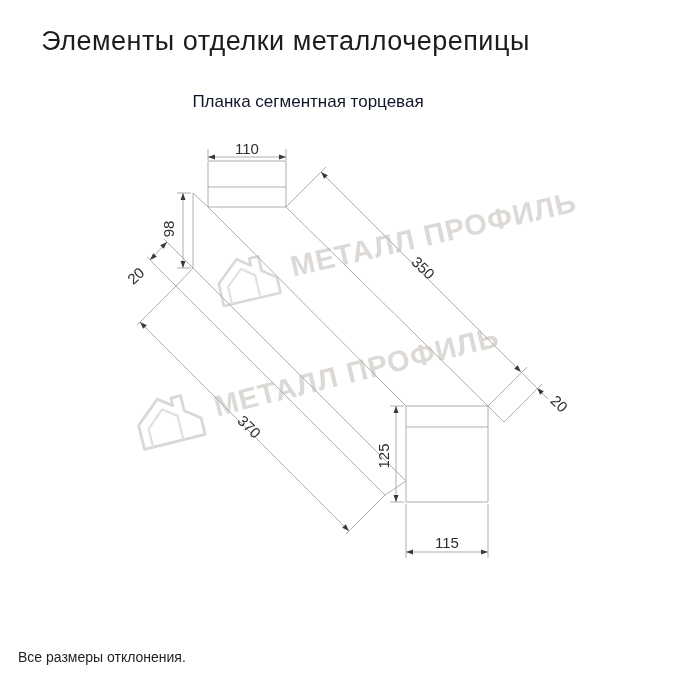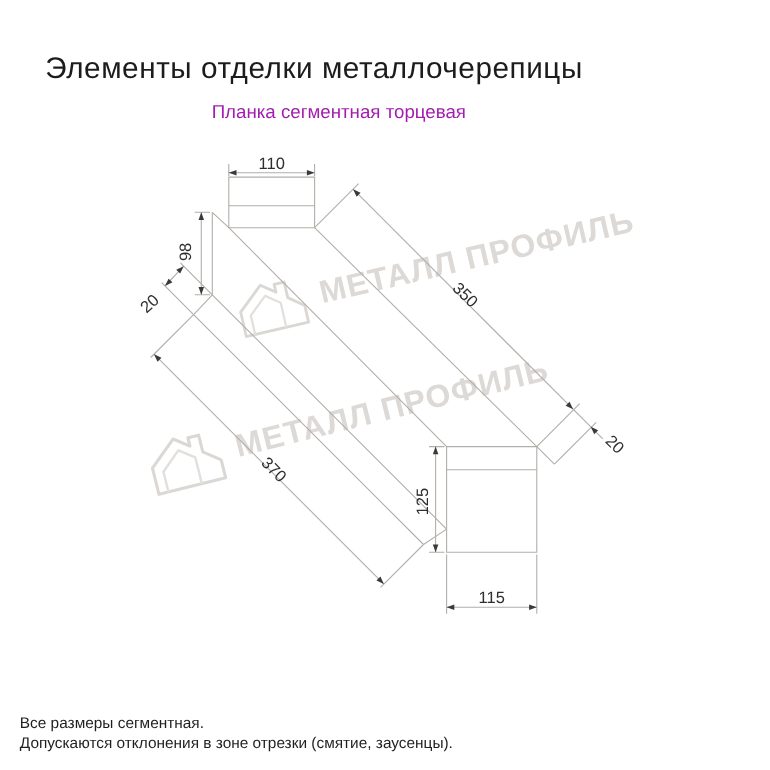--- a/index.html
+++ b/index.html
@@ -8,27 +8,26 @@
     width:700px;height:700px;
     background:#ffffff;
     overflow:hidden;
     font-family:"Liberation Sans", sans-serif;
   }
   .title{
     position:absolute;left:0;top:26px;width:571px;
     text-align:center;
     font-size:27px;font-weight:400;color:#1c1c1c;
     letter-spacing:0.5px;
-    margin-top:21px;
   }
   .subtitle{
     position:absolute;left:0;top:92px;width:616px;
     text-align:center;
     font-size:17px;line-height:19px;font-weight:400;
-    color:#a21caf;
+    color:#0f172a;
   }
   .notes{
     position:absolute;left:18px;top:648px;
     font-size:14px;line-height:18px;color:#1f1f1f;
   }
   .watermark{
     position:absolute;
     display:flex;align-items:center;gap:10px;
     transform-origin:left center;
     pointer-events:none;
@@ -153,17 +152,16 @@
       <text class="dim-text" transform="rotate(-42 136 276)" x="136" y="281">20</text>
       <text class="dim-text" transform="rotate(44 423 268)" x="423" y="273">350</text>
       <text class="dim-text" transform="rotate(44 559 404)" x="559" y="409">20</text>
       <text class="dim-text" transform="rotate(45 249 427)" x="249" y="432">370</text>
       <text class="dim-text" transform="rotate(-90 384 456)" x="384" y="461">125</text>
       <text class="dim-text" x="447" y="548">115</text>
     </g>
   </svg>
 
   <div class="notes">
-    <div>Все размеры сегментная.</div>
-    <div>Допускаются отклонения в зоне отрезки (смятие, заусенцы).</div>
+    <div>Все размеры отклонения.</div>
   </div>
 
 </div>
 
 </body></html>

